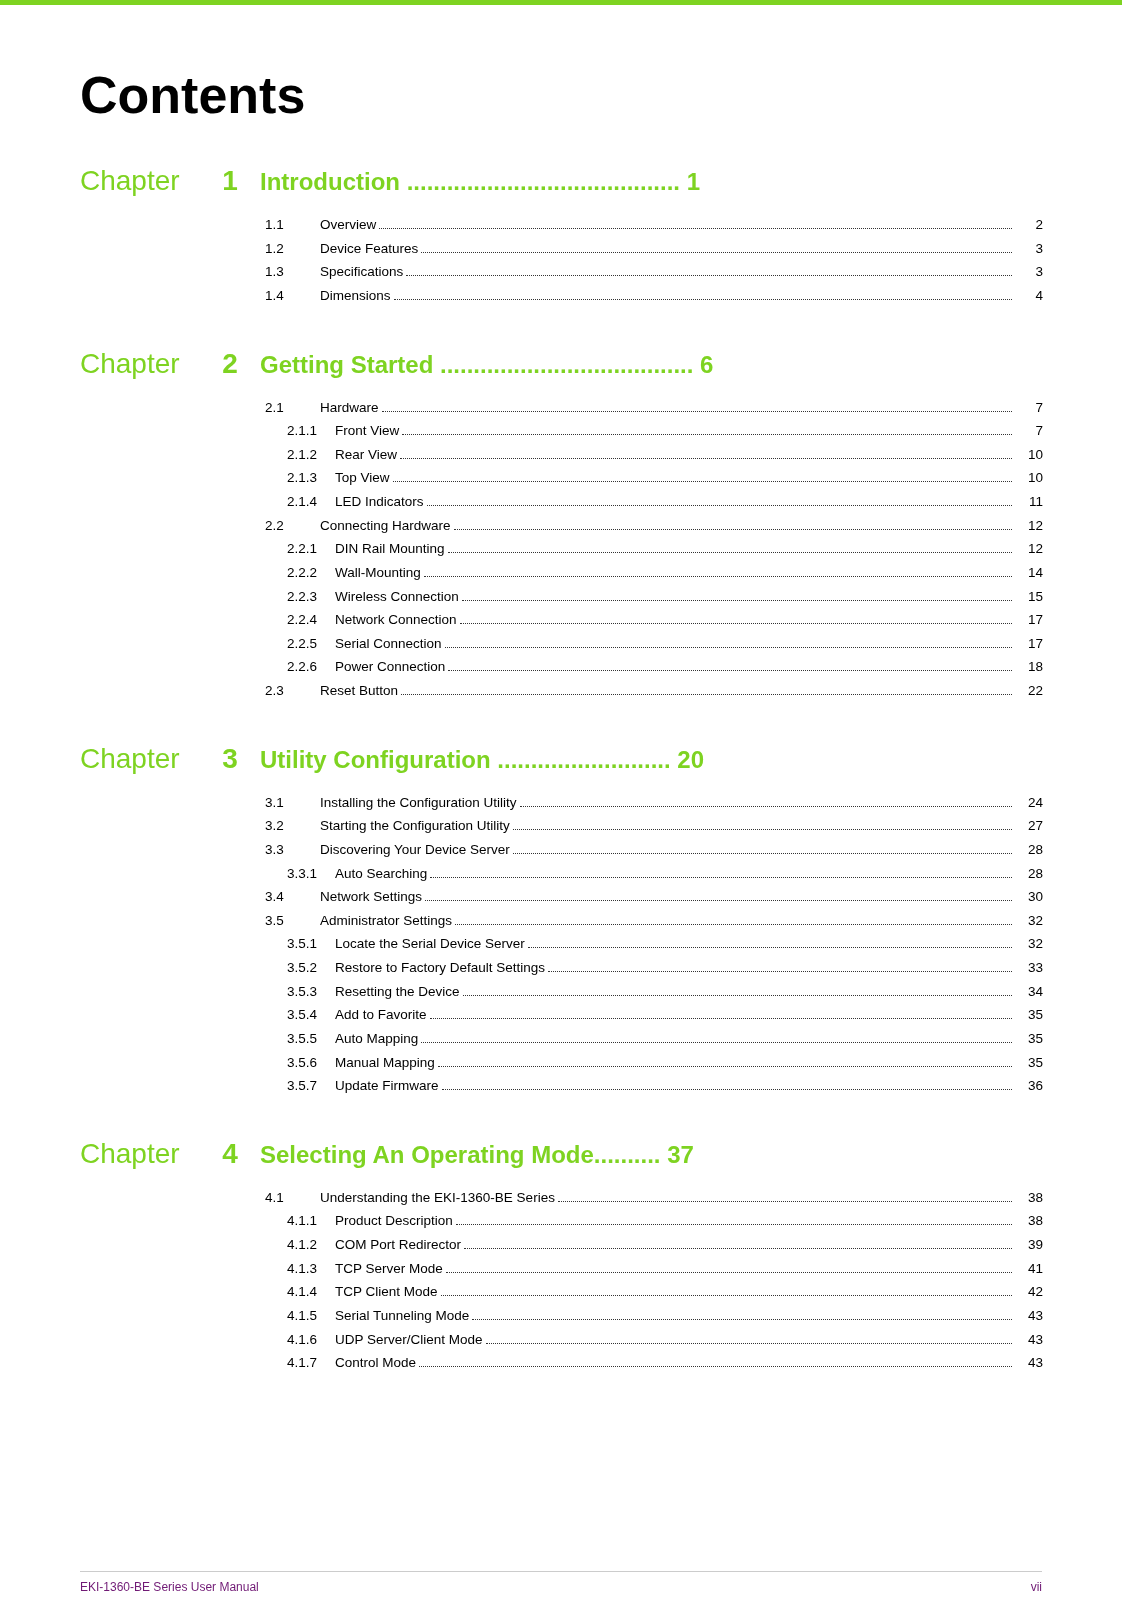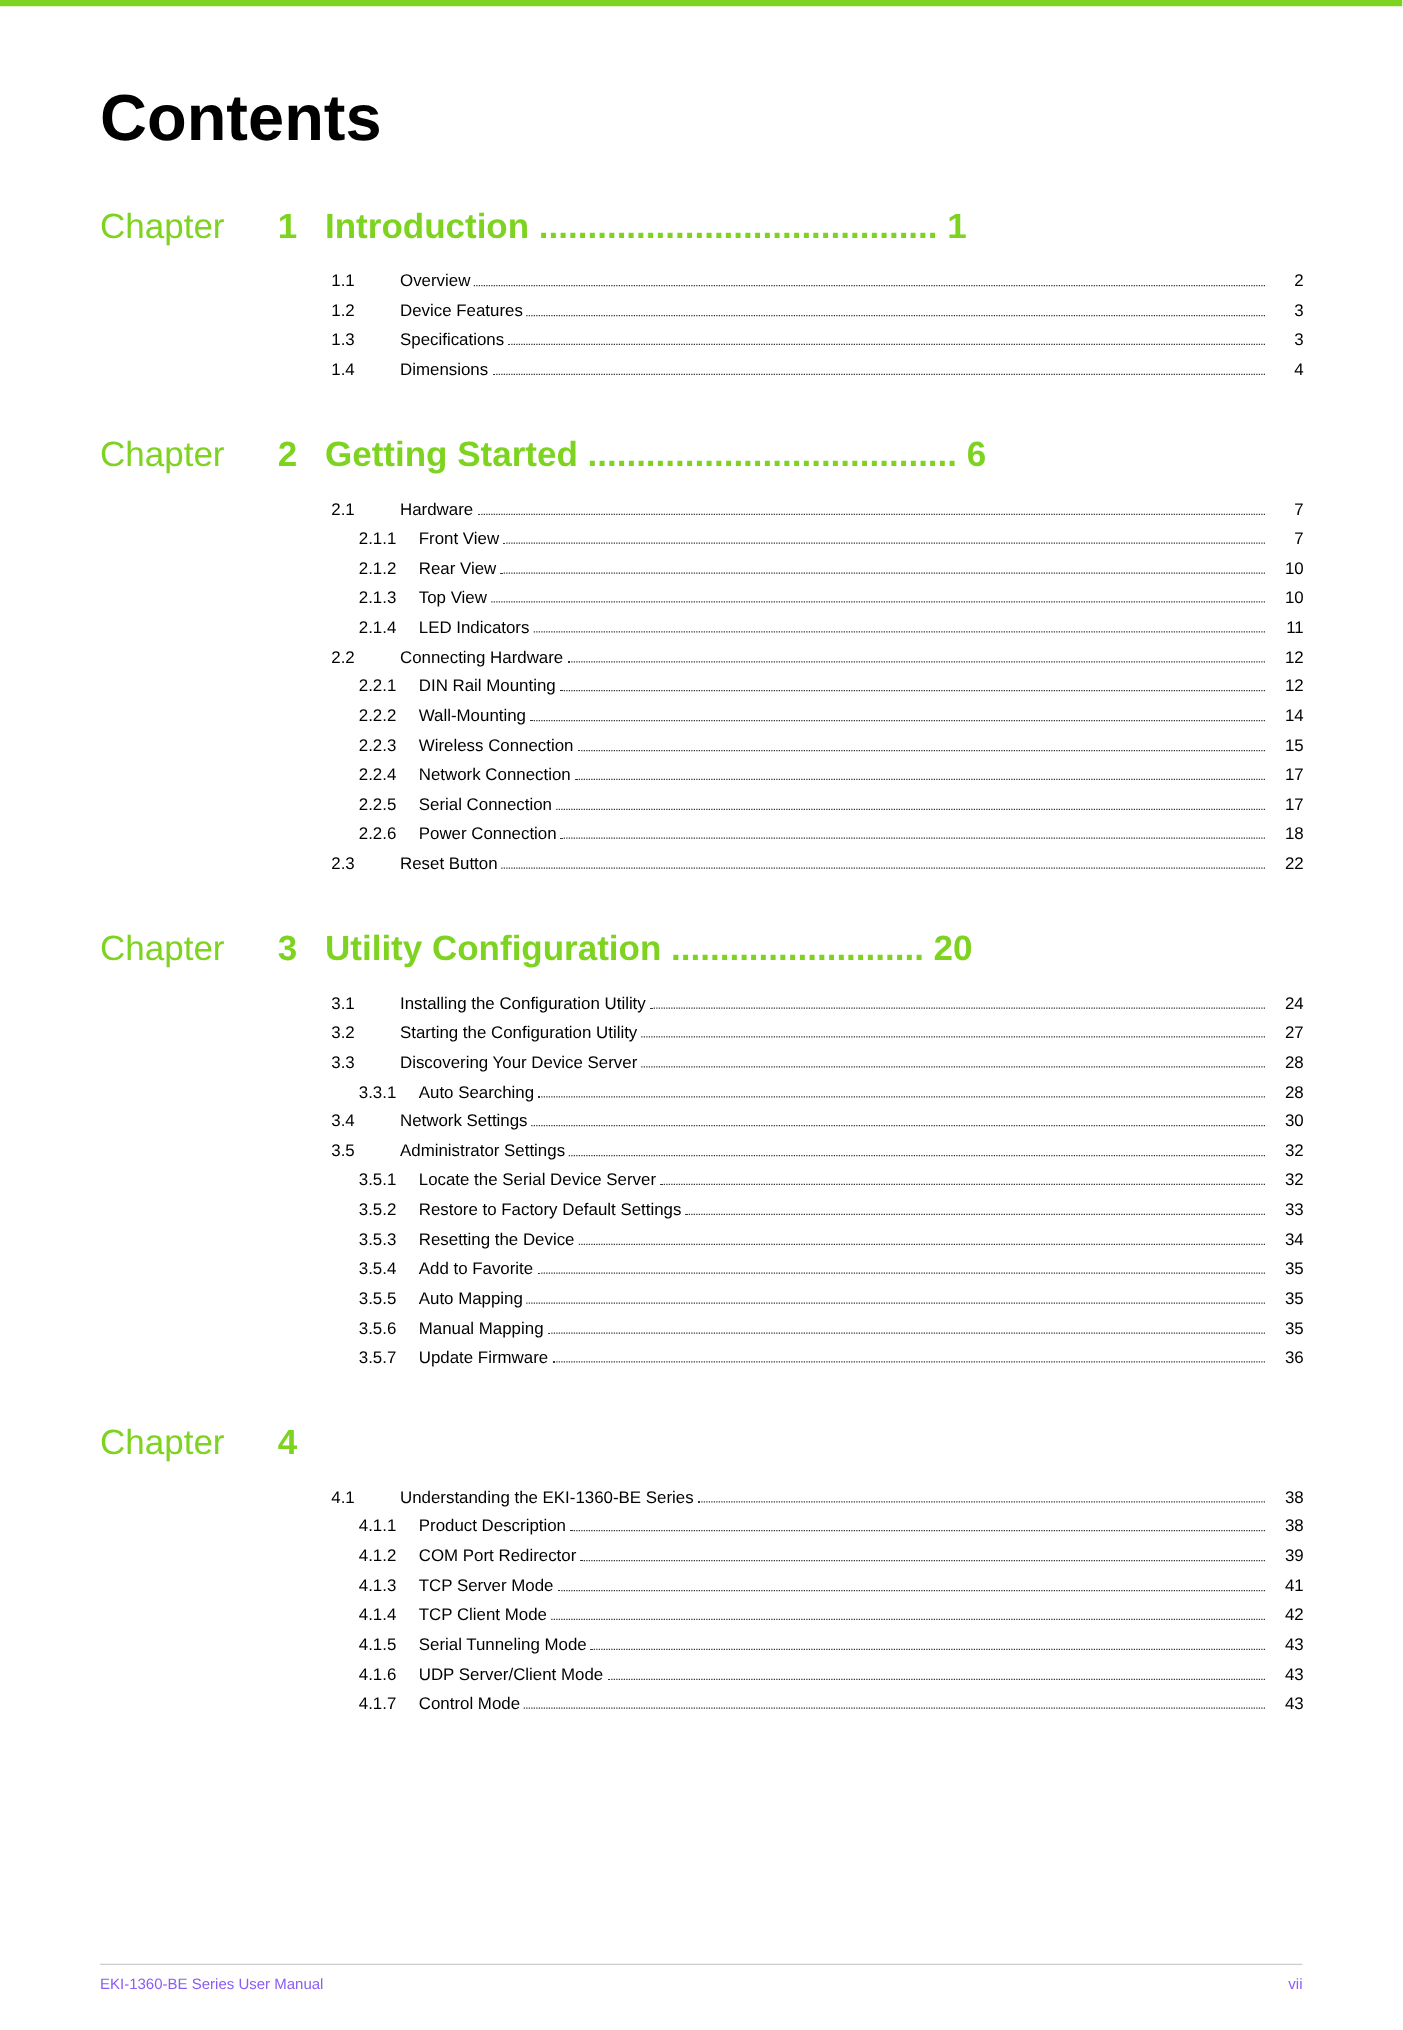--- a/index.html
+++ b/index.html
@@ -46,36 +46,36 @@
     }
     .chapter-num {
       color: #7ed321;
       font-size: 28px;
       font-weight: 700;
       min-width: 60px;
       text-align: center;
     }
     .chapter-title {
       color: #7ed321;
-      font-size: 28px;
+      font-size: 24px;
       font-weight: 700;
       flex: 1;
     }
     .toc-entries {
       margin-left: 185px;
     }
     .footer {
       position: absolute;
       bottom: 30px;
       left: 80px;
       right: 80px;
       display: flex;
       justify-content: space-between;
       font-size: 12px;
-      color: #8b5cf6;
+      color: #701a75;
       border-top: 1px solid #ccc;
       padding-top: 8px;
     }
     .entry-row {
       display: flex;
       align-items: baseline;
       font-size: 13.5px;
       line-height: 1.75;
       width: 100%;
     }
@@ -326,20 +326,21 @@
             <span class="dots-fill"></span>
             <span class="entry-page">36</span>
           </div>
         </div>
       </div>
       <div style="height: 10px;"></div>
       <div class="chapter-section">
         <div class="chapter-heading">
           <span class="chapter-label">Chapter</span>
           <span class="chapter-num">4</span>
+          <span class="chapter-title">Selecting An Operating Mode.......... 37</span>
         </div>
         <div class="toc-entries">
           <div class="entry-row">
             <span class="entry-num">4.1</span>
             <span class="entry-label">Understanding the EKI-1360-BE Series</span>
             <span class="dots-fill"></span>
             <span class="entry-page">38</span>
           </div>
           <div class="sub-entry-row">
             <span class="sub-entry-num">4.1.1</span>

